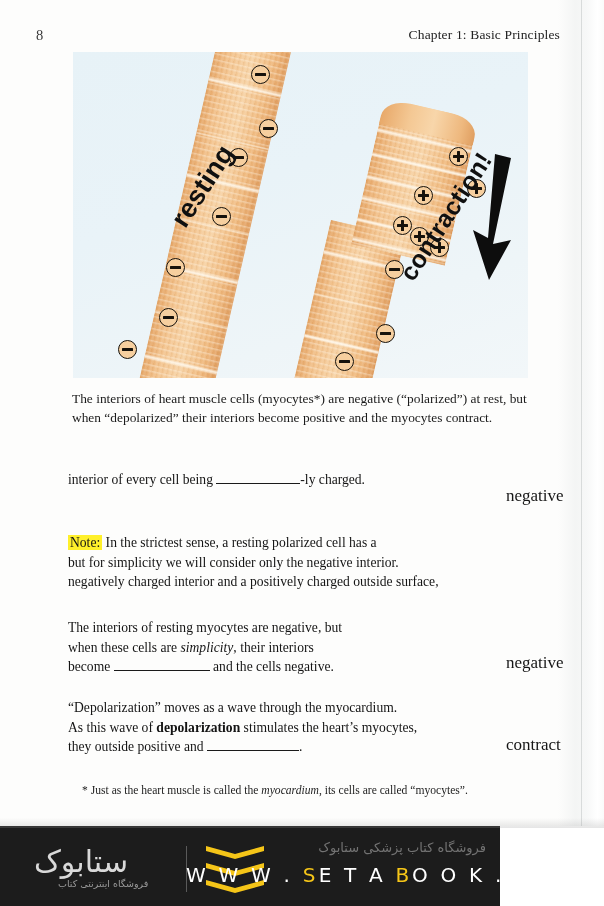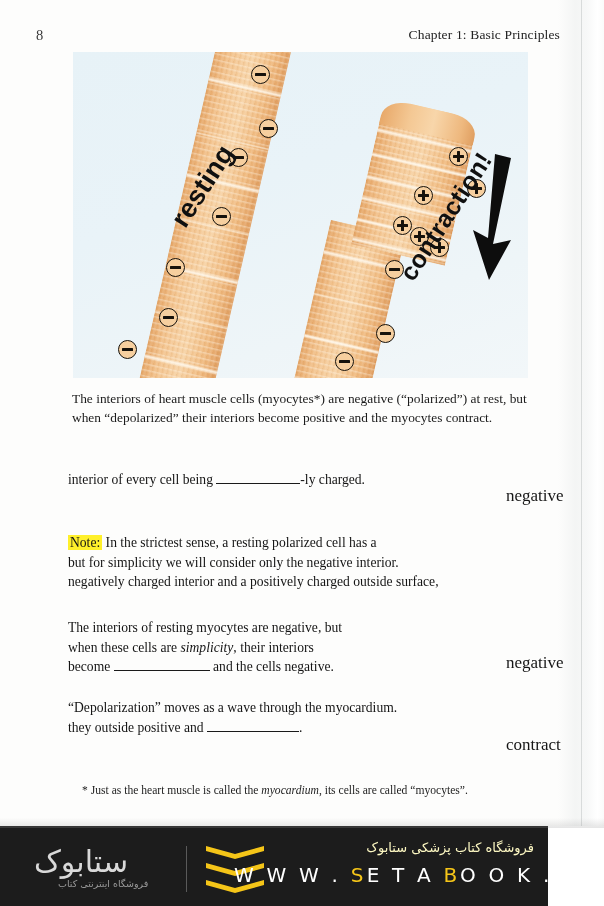--- a/index.html
+++ b/index.html
@@ -232,21 +232,21 @@
     width: 450px;
     font-size: 11.6px;
     line-height: 15px;
     color: #1d1d1d;
   }
 
   
   #banner {
     position: absolute;
     left: 0; top: 826px;
-    width: 548px; height: 80px;
+    width: 500px; height: 80px;
     background: #1c1c1c;
   }
   #banner-top-fade {
     position: absolute;
     left: 0; top: -8px;
     width: 604px; height: 10px;
     background: linear-gradient(to bottom, rgba(255,255,255,0), rgba(150,150,150,0.25));
   }
   #logo-wrap {
     position: absolute;
@@ -296,21 +296,21 @@
 
   #banner-right {
     position: absolute;
     right: 14px; top: 12px;
     width: 300px;
     text-align: right;
   }
   #banner-fa {
     font-family: "DejaVu Sans", sans-serif;
     font-size: 13px;
-    color: #fef9c3;
+    color: #737373;
     direction: rtl;
     white-space: nowrap;
     line-height: 20px;
   }
   #banner-url {
     margin-top: 4px;
     font-family: "DejaVu Sans", sans-serif;
     font-size: 20px;
     color: #ffffff;
     letter-spacing: 3.2px;
@@ -454,20 +454,23 @@
     </div>
     <div>
       <span>become </span><span class="blank w2"></span><span> and the cells negative.</span>
     </div>
   </div>
   <div class="answer" id="a2">negative</div>
 
   <div class="qblock" id="q4">
     <div>“Depolarization” moves as a wave through the myocardium.</div>
     <div>
+      <span>As this wave of </span><span class="bold">depolarization</span><span> stimulates the heart’s myocytes,</span>
+    </div>
+    <div>
       <span>they outside positive and </span><span class="blank w3"></span><span>.</span>
     </div>
   </div>
   <div class="answer" id="a3">contract</div>
 
   <div id="footnote">
     <span>* Just as the heart muscle is called the </span><span class="ital">myocardium</span><span>, its cells are called “myocytes”.</span>
   </div>
 
 </div>

